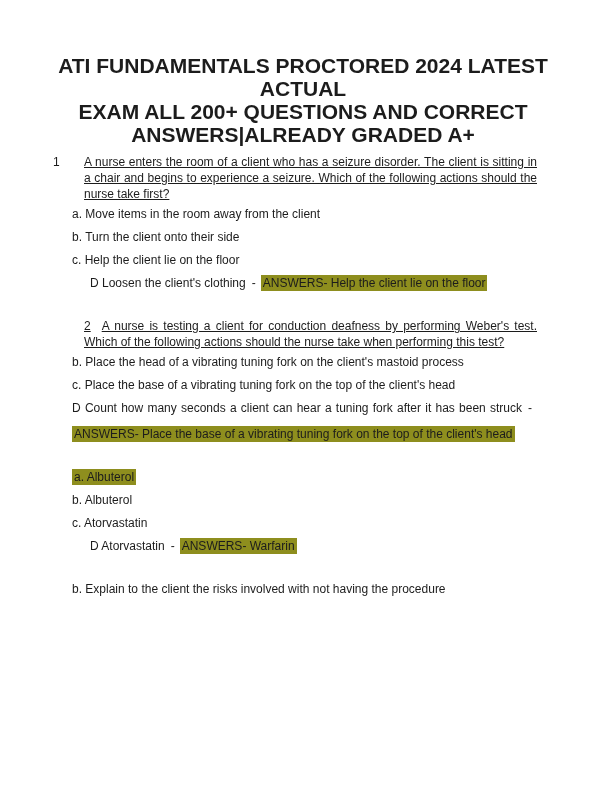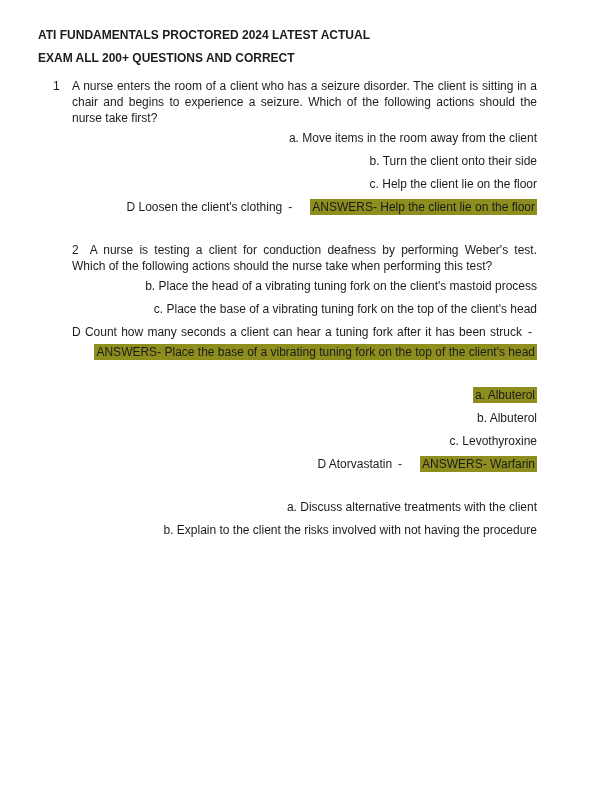--- a/index.html
+++ b/index.html
@@ -9,48 +9,49 @@
     height: 800px;
     background: var(--background, #ffffff);
     box-sizing: border-box;
     font-family: "Liberation Sans", "DejaVu Sans", sans-serif;
     font-size: 12px;
     line-height: 16px;
     color: var(--text, #1c1c1c);
     overflow: hidden;
   }
   .title {
-    padding-top: 24px;
+    padding-top: 54px;
     margin: 0 38px 8px 38px;
-    text-align: left;
+    text-align: center;
     font-weight: 700;
-    font-size: 12px;
+    font-size: 21px;
     line-height: 23px;
   }
   .content { margin: 0 69px 0 72px; }
   .question { position: relative; margin-bottom: 27px; }
-  .stem { margin: 0 0 4px 0; text-align: justify; }
+  .stem { margin: 0 0 4px 12px; text-align: justify; text-decoration: underline; }
   .qnum-hang { position: absolute; left: -19px; top: 0; }
   .qnum-in { padding-right: 11px; }
-  .opt { margin: 0 0 7px 0; text-align: right; }
+  .opt { margin: 0 0 7px 0; }
   .opt.last { margin-bottom: 0; }
   .indent { padding-left: 18px; }
   .sep { margin-left: 6px; margin-right: 5px; }
-  .hl { background: var(--highlight, #8e8e1e); padding: 1px 2px; margin-left: 13px; }
+  .hl { background: var(--highlight, #8e8e1e); padding: 1px 2px; }
   .justify-full { text-align: justify; text-align-last: justify; }
-  .tight { margin-bottom: 4px; }
+  .tight { margin-bottom: 10px; }
 </style>
 </head>
 <body>
 
 <div class="page">
 
   <header class="title">
     <div>ATI FUNDAMENTALS PROCTORED 2024 LATEST ACTUAL</div>
     <div>EXAM ALL 200+ QUESTIONS AND CORRECT</div>
+    <div>ANSWERS|ALREADY GRADED A+</div>
   </header>
 
   <main class="content">
 
     <section class="question">
       <span class="qnum-hang">1</span>
       <p class="stem">A nurse enters the room of a client who has a seizure disorder. The client is sitting in a chair and begins to experience a seizure. Which of the following actions should the nurse take first?</p>
       <p class="opt">a. Move items in the room away from the client</p>
       <p class="opt">b. Turn the client onto their side</p>
       <p class="opt">c. Help the client lie on the floor</p>
@@ -67,25 +68,24 @@
         <span>D Count how many seconds a client can hear a tuning fork after it has been struck</span><span class="sep">-</span>
       </p>
       <p class="opt last">
         <span class="hl">ANSWERS- Place the base of a vibrating tuning fork on the top of the client's head</span>
       </p>
     </section>
 
     <section class="question">
       <p class="opt"><span class="hl">a. Albuterol</span></p>
       <p class="opt">b. Albuterol</p>
-      <p class="opt">c. Levothyroxine</p>
+      <p class="opt">c. Atorvastatin</p>
       <p class="opt indent last">
         <span>D Atorvastatin</span><span class="sep">-</span><span class="hl">ANSWERS- Warfarin</span>
       </p>
     </section>
 
     <section class="question">
-      <p class="opt">a. Discuss alternative treatments with the client</p>
       <p class="opt last">b. Explain to the client the risks involved with not having the procedure</p>
     </section>
 
   </main>
 </div>
 
 </body></html>

